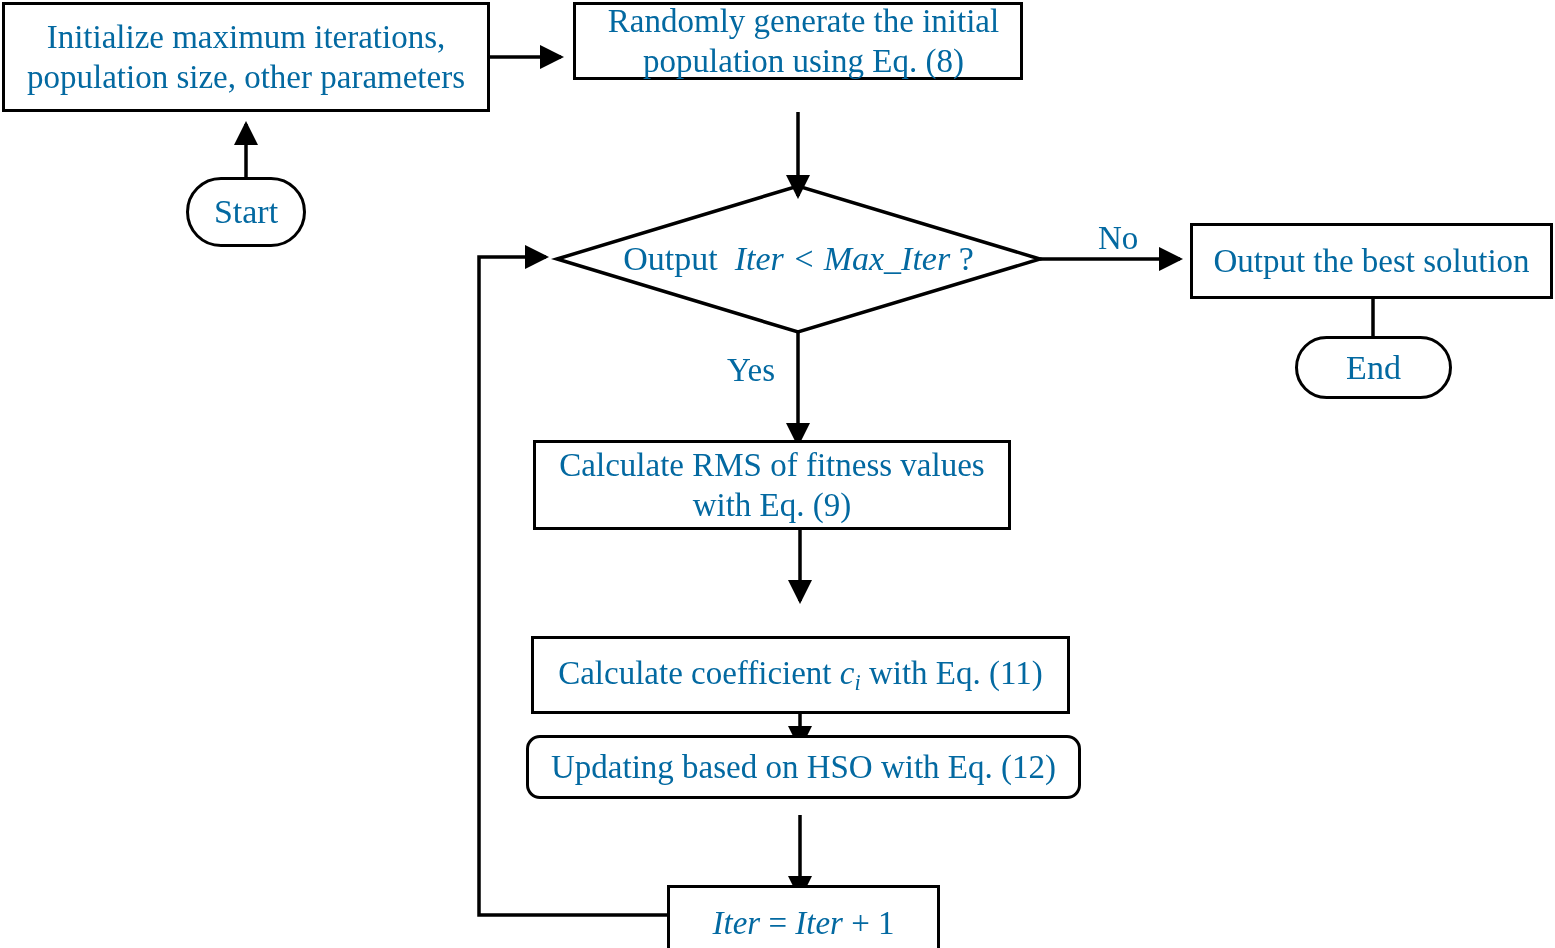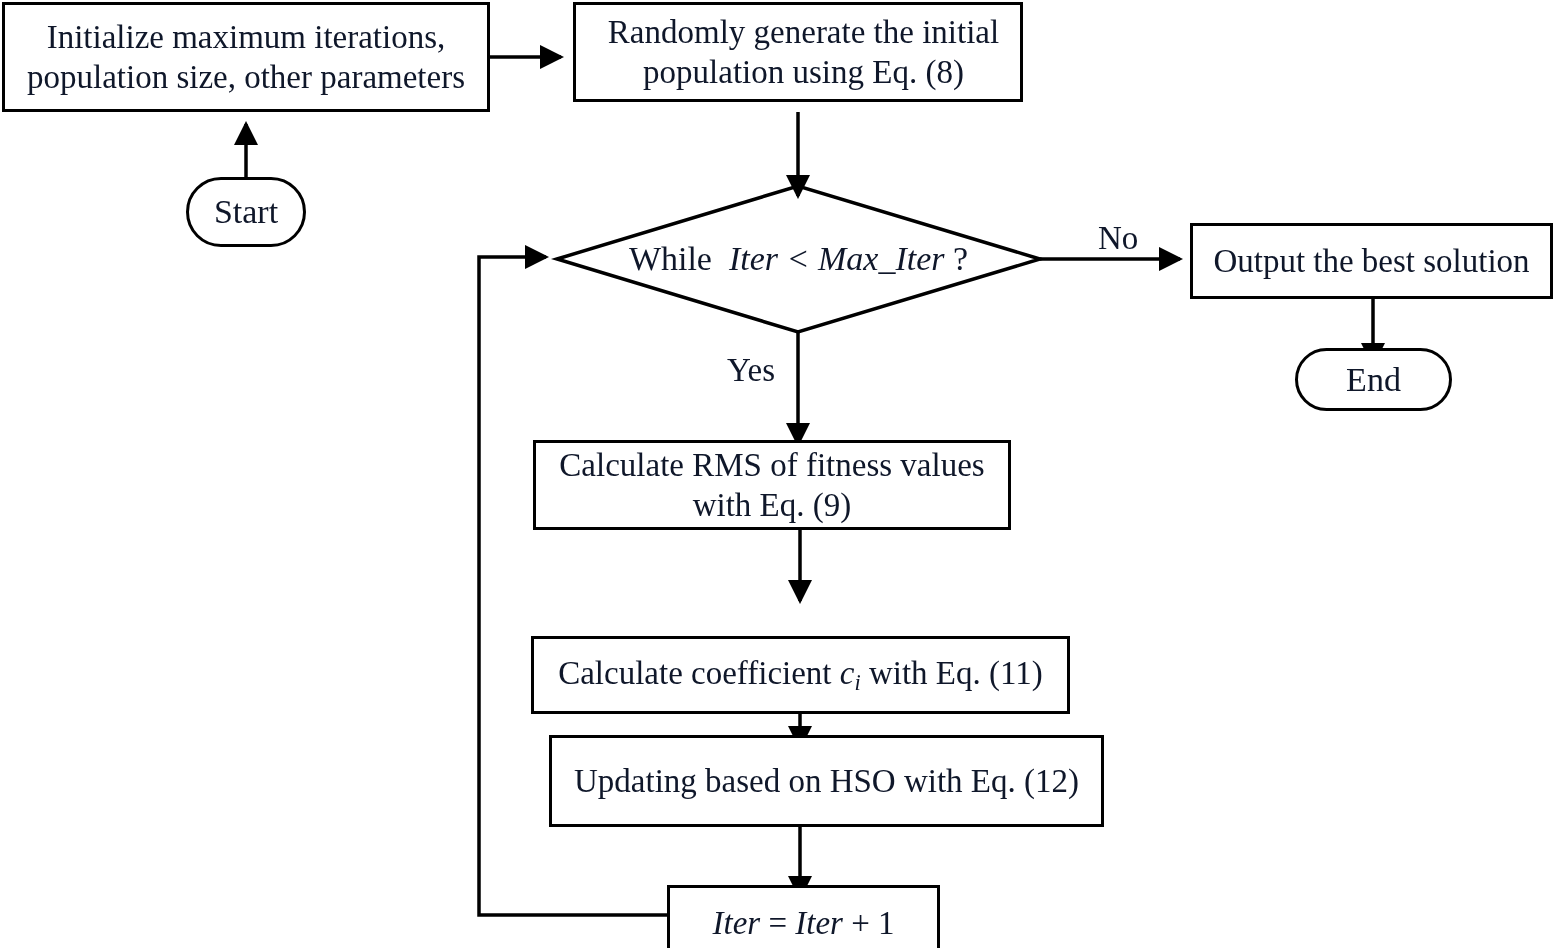--- a/index.html
+++ b/index.html
@@ -8,21 +8,21 @@
     padding: 0;
     background: #ffffff;
   }
   #canvas {
     position: relative;
     width: 1555px;
     height: 948px;
     background: #ffffff;
     overflow: hidden;
     font-family: "Liberation Serif", "DejaVu Serif", serif;
-    color: #0f172a;
+    color: #0369a1;
   }
   #edges {
     position: absolute;
     left: 0;
     top: 0;
     width: 1555px;
     height: 948px;
     pointer-events: none;
   }
   .node {
@@ -109,61 +109,61 @@
     <path d="M 800,815 L 800,897" stroke="#000000" stroke-width="3.5" fill="none" marker-end="url(#ah)"></path>
 
     <path d="M 667,915 L 479,915 L 479,257 L 546,257" stroke="#000000" stroke-width="3.5" fill="none" stroke-linejoin="miter" marker-end="url(#ah)"></path>
   </svg>
 
   <div class="node proc fs-33" style="left:2px; top:2px; width:488px; height:110px;">
     <span class="txt">Initialize maximum iterations,
 population size, other parameters</span>
   </div>
 
-  <div class="node proc fs-33" style="left:573px; top:2px; width:450px; height:100px;padding-left:11px;">
+  <div class="node proc fs-33" style="left:573px; top:2px; width:450px; height:78px;padding-left:11px;">
     <span class="txt">Randomly generate the initial
 population using Eq. (8)</span>
   </div>
 
   <div class="node term fs-34" style="left:186px; top:177px; width:120px; height:70px;">
     <span class="txt">Start</span>
   </div>
 
   <div class="diamond-wrap" style="left:557px; top:186px; width:483px; height:146px;">
     <div class="diamond-label fs-34">
-      <span>While</span><span>&nbsp;&nbsp;</span><span class="it">Iter &lt; Max_Iter</span><span>&nbsp;</span><span>?</span>
+      <span>Output</span><span>&nbsp;&nbsp;</span><span class="it">Iter &lt; Max_Iter</span><span>&nbsp;</span><span>?</span>
     </div>
   </div>
 
   <div class="edge-label fs-33" style="left:1098px; top:220px;">
     <span>No</span>
   </div>
 
   <div class="edge-label fs-33" style="left:727px; top:352px;">
     <span>Yes</span>
   </div>
 
   <div class="node proc fs-33" style="left:1190px; top:223px; width:363px; height:76px;">
     <span class="txt">Output the best solution</span>
   </div>
 
-  <div class="node term fs-34" style="left:1295px; top:348px; width:157px; height:63px;">
+  <div class="node term fs-34" style="left:1295px; top:336px; width:157px; height:63px;">
     <span class="txt">End</span>
   </div>
 
   <div class="node proc fs-33" style="left:533px; top:440px; width:478px; height:90px;">
     <span class="txt">Calculate RMS of fitness values
 with Eq. (9)</span>
   </div>
 
   <div class="node proc fs-33" style="left:531px; top:589px; width:539px; height:78px;margin-top:47px;">
     <span class="txt"><span>Calculate coefficient</span><span>&nbsp;</span><span class="it">c</span><span class="sub">i</span><span>&nbsp;</span><span>with Eq. (11)</span></span>
   </div>
 
-  <div class="node proc fs-33" style="left:549px; top:735px; width:555px; height:92px;">
+  <div class="node proc fs-33" style="left:526px; top:735px; width:555px; height:64px;border-radius:14px;">
     <span class="txt">Updating based on HSO with Eq. (12)</span>
   </div>
 
   <div class="node proc fs-33" style="left:667px; top:885px; width:273px; height:76px;">
     <span class="txt"><span class="it">Iter</span><span>&nbsp;</span><span>=</span><span>&nbsp;</span><span class="it">Iter</span><span>&nbsp;</span><span>+ 1</span></span>
   </div>
 
 </div>
 
 </body></html>

